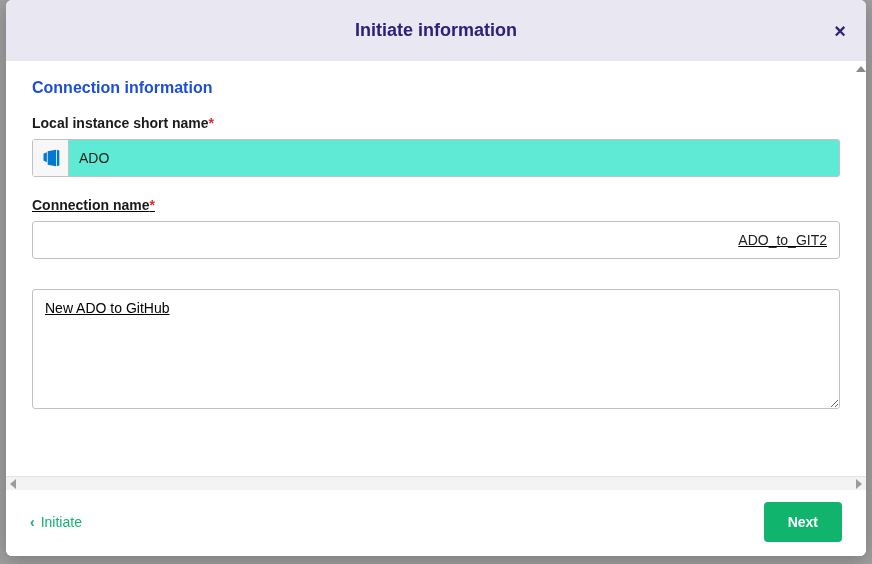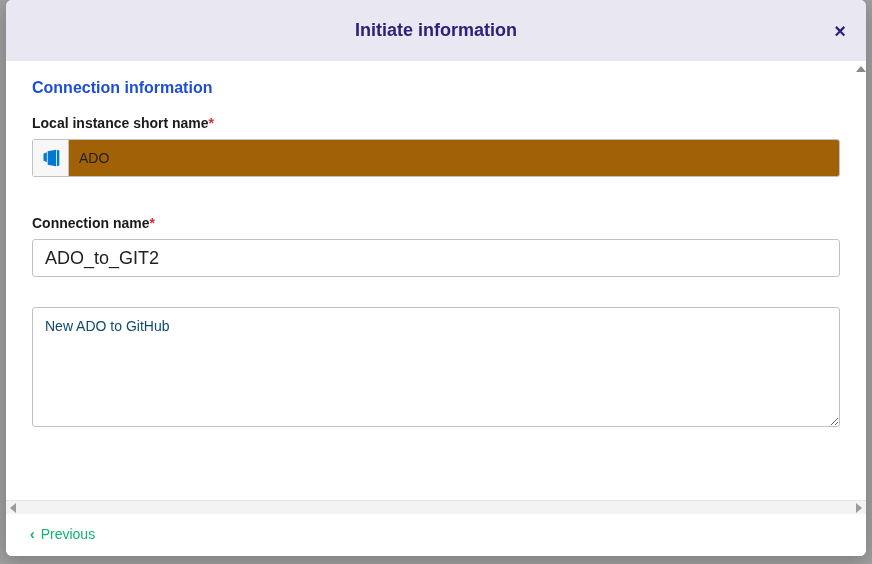--- a/index.html
+++ b/index.html
@@ -71,42 +71,42 @@
     }
     .section-title {
       font-size: 16px;
       font-weight: 700;
       color: #1d4ed8;
       margin-bottom: 18px;
     }
     .row {
       display: flex;
       gap: 74px;
-      margin-bottom: 38px;
+      margin-bottom: 20px;
     }
     .field {
       flex: 1;
       display: flex;
       flex-direction: column;
     }
-    .field.full { width: 100%; }
+    .field.full { width: 100%; text-decoration: underline; }
     .field-label {
       font-size: 14px;
       font-weight: 700;
       color: #1a1a1a;
       margin-bottom: 8px;
     }
     .required { color: #d92b2b; }
     .input-group {
       display: flex;
       border: 1px solid #c2c2c2;
       border-radius: 3px;
       height: 38px;
       align-items: stretch;
-      background: #a16207;
+      background: #5eead4;
     }
     .input-icon {
       width: 36px;
       display: flex;
       align-items: center;
       justify-content: center;
       border-right: 1px solid #c2c2c2;
       background: #f7f7f7;
     }
     .input-group input {
@@ -117,31 +117,32 @@
       color: #222;
       outline: none;
       background: transparent;
     }
     .text-input {
       width: 100%;
       border: 1px solid #c2c2c2;
       border-radius: 3px;
       height: 38px;
       padding: 0 12px;
-      font-size: 18px;
+      font-size: 14px;
       color: #222;
       outline: none;
+      text-align: right;
     }
     .textarea {
       width: 100%;
       border: 1px solid #c2c2c2;
       border-radius: 3px;
       padding: 10px 12px;
       font-size: 14px;
-      color: #0c4a6e;
+      color: #000000;
       outline: none;
       resize: both;
       height: 120px;
       font-family: inherit;
     }
     .hscroll {
       height: 14px;
       background: #f3f3f3;
       border-top: 1px solid #e4e4e4;
       position: relative;
@@ -266,16 +267,19 @@
 
   <div class="vtrack">
     <div class="arrow-up"></div>
   </div>
 
   <div class="hscroll"></div>
 
   <div class="modal-footer">
     <button class="btn-prev">
       <span class="chev">‹</span>
-      <span>Previous</span>
+      <span>Initiate</span>
     </button>
+    <button class="btn-next">
+      <span>Next</span>
+    </button>
   </div>
 </div>
 
 </body></html>

